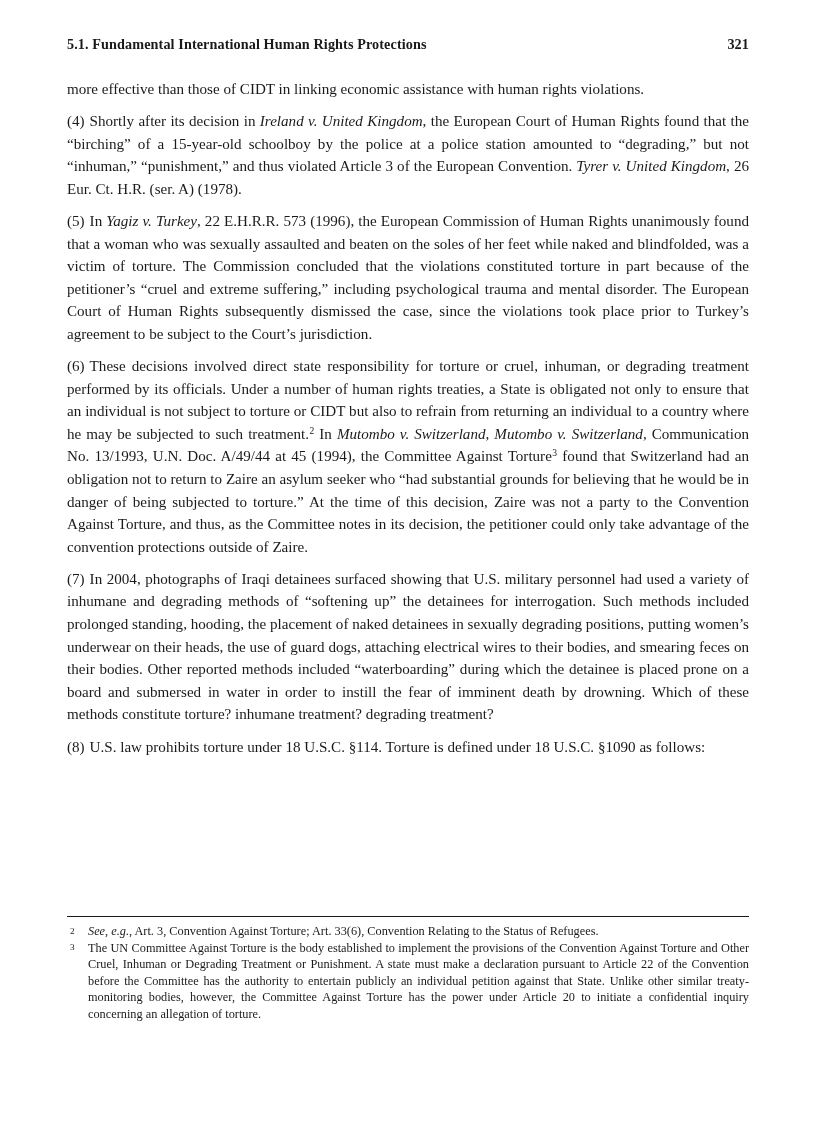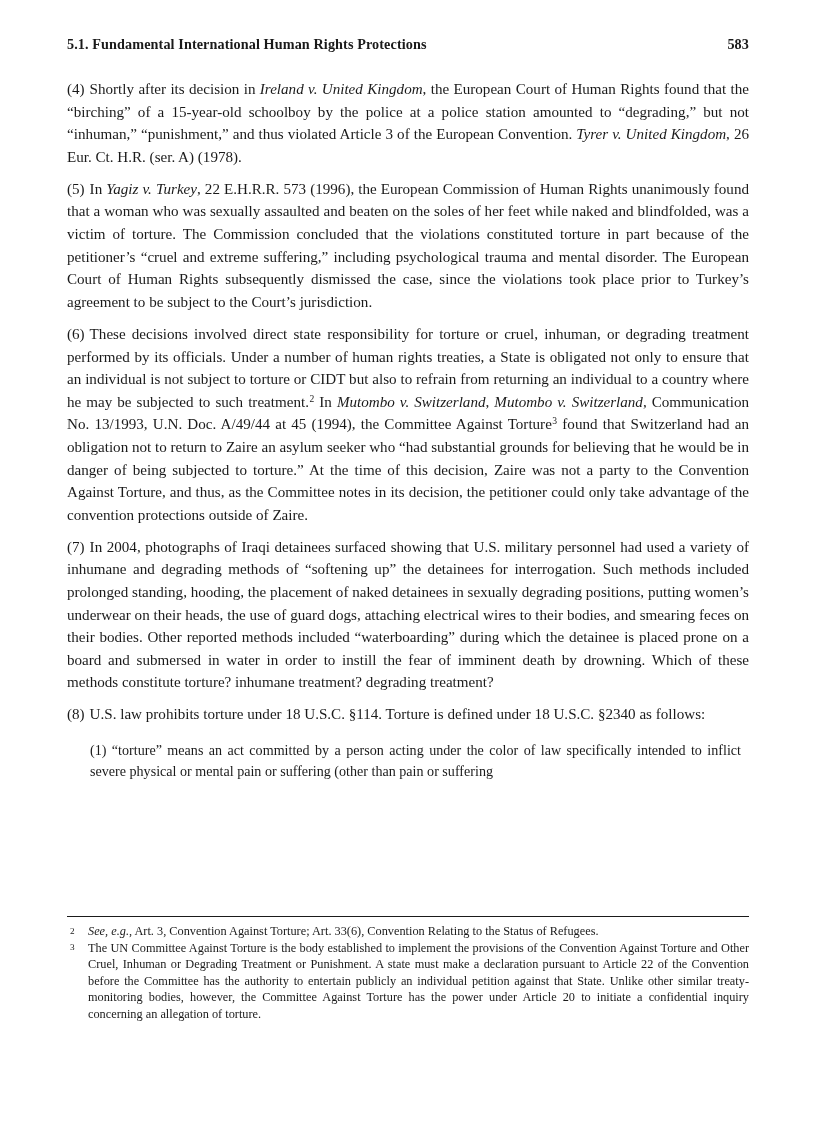--- a/index.html
+++ b/index.html
@@ -106,39 +106,37 @@
     font-size: 9.2px;
   }
 </style>
 </head>
 <body>
 
 <div class="page">
 
   <div class="running-head">
     <span>5.1.  Fundamental International Human Rights Protections</span>
-    <span class="folio">583</span>
+    <span class="folio">321</span>
   </div>
 
   <div class="textblock">
 
+    <p class="body"><span>more effective than those of CIDT in linking economic assistance with human rights violations.</span></p>
 
     <p class="body"><span class="para-num">(4)</span><span class="gap"></span><span>Shortly after its decision in </span><i>Ireland v. United Kingdom</i><span>, the European Court of Human Rights found that the “birching” of a 15-year-old schoolboy by the police at a police station amounted to “degrading,” but not “inhuman,” “punishment,” and thus violated Article 3 of the European Convention. </span><i>Tyrer v. United Kingdom</i><span>, 26 Eur. Ct. H.R. (ser. A) (1978).</span></p>
 
     <p class="body"><span class="para-num">(5)</span><span class="gap"></span><span>In </span><i>Yagiz v. Turkey</i><span>, 22 E.H.R.R. 573 (1996), the European Commission of Human Rights unanimously found that a woman who was sexually assaulted and beaten on the soles of her feet while naked and blindfolded, was a victim of torture. The Commission concluded that the violations constituted torture in part because of the petitioner’s “cruel and extreme suffering,” including psychological trauma and mental disorder. The European Court of Human Rights subsequently dismissed the case, since the violations took place prior to Turkey’s agreement to be subject to the Court’s jurisdiction.</span></p>
 
     <p class="body"><span class="para-num">(6)</span><span class="gap"></span><span>These decisions involved direct state responsibility for torture or cruel, inhuman, or degrading treatment performed by its officials. Under a number of human rights treaties, a State is obligated not only to ensure that an individual is not subject to torture or CIDT but also to refrain from returning an individual to a country where he may be subjected to such treatment.</span><sup class="fn">2</sup><span> In </span><i>Mutombo v. Switzerland</i><span>, </span><i>Mutombo v. Switzerland</i><span>, Communication No. 13/1993, U.N. Doc. A/49/44 at 45 (1994), the Committee Against Torture</span><sup class="fn">3</sup><span> found that Switzerland had an obligation not to return to Zaire an asylum seeker who “had substantial grounds for believing that he would be in danger of being subjected to torture.” At the time of this decision, Zaire was not a party to the Convention Against Torture, and thus, as the Committee notes in its decision, the petitioner could only take advantage of the convention protections outside of Zaire.</span></p>
 
     <p class="body"><span class="para-num">(7)</span><span class="gap"></span><span>In 2004, photographs of Iraqi detainees surfaced showing that U.S. military personnel had used a variety of inhumane and degrading methods of “softening up” the detainees for interrogation. Such methods included prolonged standing, hooding, the placement of naked detainees in sexually degrading positions, putting women’s underwear on their heads, the use of guard dogs, attaching electrical wires to their bodies, and smearing feces on their bodies. Other reported methods included “waterboarding” during which the detainee is placed prone on a board and submersed in water in order to instill the fear of imminent death by drowning. Which of these methods constitute torture? inhumane treatment? degrading treatment?</span></p>
 
-    <p class="body"><span class="para-num">(8)</span><span class="gap"></span><span>U.S. law prohibits torture under 18 U.S.C. §114. Torture is defined under 18 U.S.C. §2340 as follows:</span></p>
+    <p class="body"><span class="para-num">(8)</span><span class="gap"></span><span>U.S. law prohibits torture under 18 U.S.C. §114. Torture is defined under 18 U.S.C. §1090 as follows:</span></p>
 
-    <div class="quote">
-      <p>(1) “torture” means an act committed by a person acting under the color of law specifically intended to inflict severe physical or mental pain or suffering (other than pain or suffering</p>
-    </div>
 
   </div>
 
   <div class="footnotes">
     <hr class="fn-rule">
 
     <div class="fn-item">
       <span class="fn-mark">2</span><i>See, e.g.</i><span>, Art. 3, Convention Against Torture; Art. 33(6), Convention Relating to the Status of Refugees.</span>
     </div>
 

